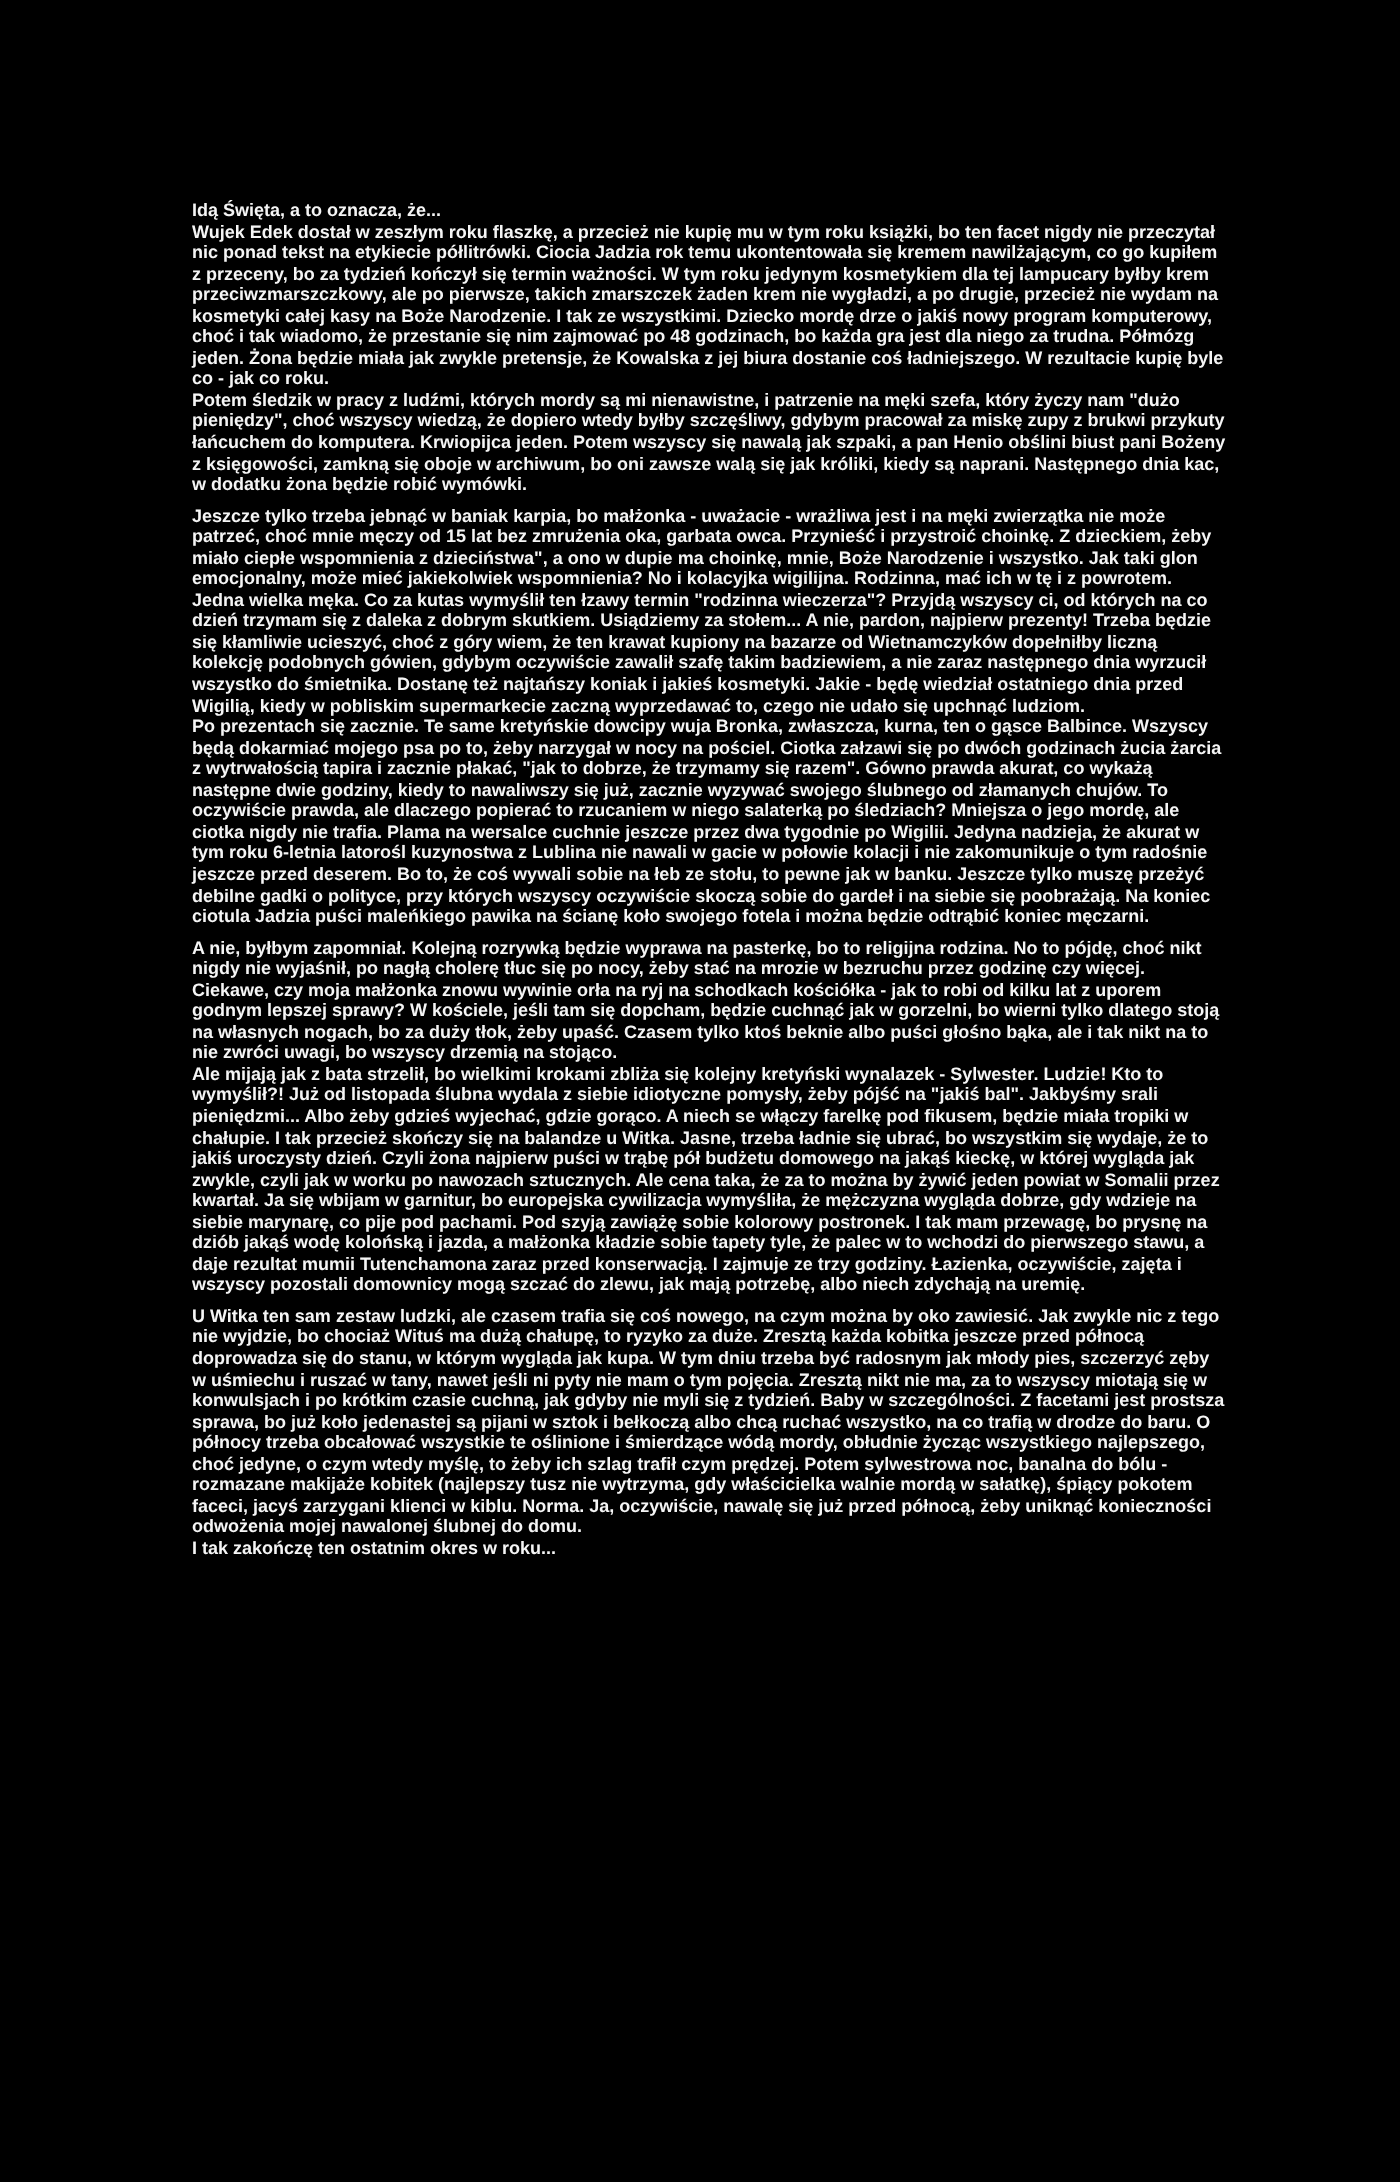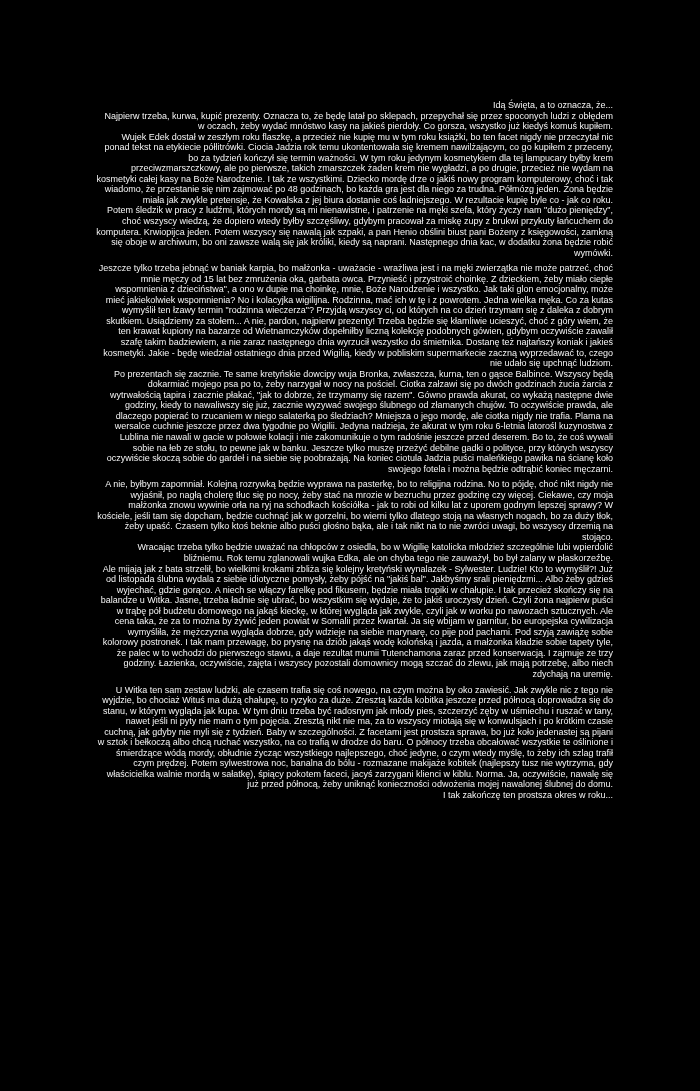--- a/index.html
+++ b/index.html
@@ -14,42 +14,40 @@
     overflow: hidden;
   }
   .text-page {
     position: absolute;
     left: 96px;
     top: 100px;
     width: 517px;
     color: #f5f5f5;
     font-family: "Liberation Sans", sans-serif;
     font-size: 9px;
-    font-weight: normal;
+    font-weight: bold;
     line-height: 10.55px;
-    text-align: right;
+    text-align: left;
     letter-spacing: 0px;
     word-spacing: 0px;
   }
   .text-page p {
     margin: 0;
     padding: 0;
   }
   .text-page p.gap {
     margin-top: 5px;
   }
 </style>
 </head>
 <body style="background: rgb(0, 0, 0);">
 
 <div class="text-page" style="color: rgb(245, 245, 245);">
     <p>Idą Święta, a to oznacza, że...</p>
-    <p>Najpierw trzeba, kurwa, kupić prezenty. Oznacza to, że będę latał po sklepach, przepychał się przez spoconych ludzi z obłędem w oczach, żeby wydać mnóstwo kasy na jakieś pierdoły. Co gorsza, wszystko już kiedyś komuś kupiłem.</p>
     <p>Wujek Edek dostał w zeszłym roku flaszkę, a przecież nie kupię mu w tym roku książki, bo ten facet nigdy nie przeczytał nic ponad tekst na etykiecie półlitrówki. Ciocia Jadzia rok temu ukontentowała się kremem nawilżającym, co go kupiłem z przeceny, bo za tydzień kończył się termin ważności. W tym roku jedynym kosmetykiem dla tej lampucary byłby krem przeciwzmarszczkowy, ale po pierwsze, takich zmarszczek żaden krem nie wygładzi, a po drugie, przecież nie wydam na kosmetyki całej kasy na Boże Narodzenie. I tak ze wszystkimi. Dziecko mordę drze o jakiś nowy program komputerowy, choć i tak wiadomo, że przestanie się nim zajmować po 48 godzinach, bo każda gra jest dla niego za trudna. Półmózg jeden. Żona będzie miała jak zwykle pretensje, że Kowalska z jej biura dostanie coś ładniejszego. W rezultacie kupię byle co - jak co roku.</p>
     <p>Potem śledzik w pracy z ludźmi, których mordy są mi nienawistne, i patrzenie na męki szefa, który życzy nam "dużo pieniędzy", choć wszyscy wiedzą, że dopiero wtedy byłby szczęśliwy, gdybym pracował za miskę zupy z brukwi przykuty łańcuchem do komputera. Krwiopijca jeden. Potem wszyscy się nawalą jak szpaki, a pan Henio obślini biust pani Bożeny z księgowości, zamkną się oboje w archiwum, bo oni zawsze walą się jak króliki, kiedy są naprani. Następnego dnia kac, w dodatku żona będzie robić wymówki.</p>
     <p class="gap">Jeszcze tylko trzeba jebnąć w baniak karpia, bo małżonka - uważacie - wrażliwa jest i na męki zwierzątka nie może patrzeć, choć mnie męczy od 15 lat bez zmrużenia oka, garbata owca. Przynieść i przystroić choinkę. Z dzieckiem, żeby miało ciepłe wspomnienia z dzieciństwa", a ono w dupie ma choinkę, mnie, Boże Narodzenie i wszystko. Jak taki glon emocjonalny, może mieć jakiekolwiek wspomnienia? No i kolacyjka wigilijna. Rodzinna, mać ich w tę i z powrotem. Jedna wielka męka. Co za kutas wymyślił ten łzawy termin "rodzinna wieczerza"? Przyjdą wszyscy ci, od których na co dzień trzymam się z daleka z dobrym skutkiem. Usiądziemy za stołem... A nie, pardon, najpierw prezenty! Trzeba będzie się kłamliwie ucieszyć, choć z góry wiem, że ten krawat kupiony na bazarze od Wietnamczyków dopełniłby liczną kolekcję podobnych gówien, gdybym oczywiście zawalił szafę takim badziewiem, a nie zaraz następnego dnia wyrzucił wszystko do śmietnika. Dostanę też najtańszy koniak i jakieś kosmetyki. Jakie - będę wiedział ostatniego dnia przed Wigilią, kiedy w pobliskim supermarkecie zaczną wyprzedawać to, czego nie udało się upchnąć ludziom.</p>
     <p>Po prezentach się zacznie. Te same kretyńskie dowcipy wuja Bronka, zwłaszcza, kurna, ten o gąsce Balbince. Wszyscy będą dokarmiać mojego psa po to, żeby narzygał w nocy na pościel. Ciotka załzawi się po dwóch godzinach żucia żarcia z wytrwałością tapira i zacznie płakać, "jak to dobrze, że trzymamy się razem". Gówno prawda akurat, co wykażą następne dwie godziny, kiedy to nawaliwszy się już, zacznie wyzywać swojego ślubnego od złamanych chujów. To oczywiście prawda, ale dlaczego popierać to rzucaniem w niego salaterką po śledziach? Mniejsza o jego mordę, ale ciotka nigdy nie trafia. Plama na wersalce cuchnie jeszcze przez dwa tygodnie po Wigilii. Jedyna nadzieja, że akurat w tym roku 6-letnia latorośl kuzynostwa z Lublina nie nawali w gacie w połowie kolacji i nie zakomunikuje o tym radośnie jeszcze przed deserem. Bo to, że coś wywali sobie na łeb ze stołu, to pewne jak w banku. Jeszcze tylko muszę przeżyć debilne gadki o polityce, przy których wszyscy oczywiście skoczą sobie do gardeł i na siebie się poobrażają. Na koniec ciotula Jadzia puści maleńkiego pawika na ścianę koło swojego fotela i można będzie odtrąbić koniec męczarni.</p>
     <p class="gap">A nie, byłbym zapomniał. Kolejną rozrywką będzie wyprawa na pasterkę, bo to religijna rodzina. No to pójdę, choć nikt nigdy nie wyjaśnił, po nagłą cholerę tłuc się po nocy, żeby stać na mrozie w bezruchu przez godzinę czy więcej. Ciekawe, czy moja małżonka znowu wywinie orła na ryj na schodkach kościółka - jak to robi od kilku lat z uporem godnym lepszej sprawy? W kościele, jeśli tam się dopcham, będzie cuchnąć jak w gorzelni, bo wierni tylko dlatego stoją na własnych nogach, bo za duży tłok, żeby upaść. Czasem tylko ktoś beknie albo puści głośno bąka, ale i tak nikt na to nie zwróci uwagi, bo wszyscy drzemią na stojąco.</p>
-    <p>Wracając trzeba tylko będzie uważać na chłopców z osiedla, bo w Wigilię katolicka młodzież szczególnie lubi wpierdolić bliźniemu. Rok temu zglanowali wujka Edka, ale on chyba tego nie zauważył, bo był zalany w płaskorzeźbę.</p>
     <p>Ale mijają jak z bata strzelił, bo wielkimi krokami zbliża się kolejny kretyński wynalazek - Sylwester. Ludzie! Kto to wymyślił?! Już od listopada ślubna wydala z siebie idiotyczne pomysły, żeby pójść na "jakiś bal". Jakbyśmy srali pieniędzmi... Albo żeby gdzieś wyjechać, gdzie gorąco. A niech se włączy farelkę pod fikusem, będzie miała tropiki w chałupie. I tak przecież skończy się na balandze u Witka. Jasne, trzeba ładnie się ubrać, bo wszystkim się wydaje, że to jakiś uroczysty dzień. Czyli żona najpierw puści w trąbę pół budżetu domowego na jakąś kieckę, w której wygląda jak zwykle, czyli jak w worku po nawozach sztucznych. Ale cena taka, że za to można by żywić jeden powiat w Somalii przez kwartał. Ja się wbijam w garnitur, bo europejska cywilizacja wymyśliła, że mężczyzna wygląda dobrze, gdy wdzieje na siebie marynarę, co pije pod pachami. Pod szyją zawiążę sobie kolorowy postronek. I tak mam przewagę, bo prysnę na dziób jakąś wodę kolońską i jazda, a małżonka kładzie sobie tapety tyle, że palec w to wchodzi do pierwszego stawu, a daje rezultat mumii Tutenchamona zaraz przed konserwacją. I zajmuje ze trzy godziny. Łazienka, oczywiście, zajęta i wszyscy pozostali domownicy mogą szczać do zlewu, jak mają potrzebę, albo niech zdychają na uremię.</p>
     <p class="gap">U Witka ten sam zestaw ludzki, ale czasem trafia się coś nowego, na czym można by oko zawiesić. Jak zwykle nic z tego nie wyjdzie, bo chociaż Wituś ma dużą chałupę, to ryzyko za duże. Zresztą każda kobitka jeszcze przed północą doprowadza się do stanu, w którym wygląda jak kupa. W tym dniu trzeba być radosnym jak młody pies, szczerzyć zęby w uśmiechu i ruszać w tany, nawet jeśli ni pyty nie mam o tym pojęcia. Zresztą nikt nie ma, za to wszyscy miotają się w konwulsjach i po krótkim czasie cuchną, jak gdyby nie myli się z tydzień. Baby w szczególności. Z facetami jest prostsza sprawa, bo już koło jedenastej są pijani w sztok i bełkoczą albo chcą ruchać wszystko, na co trafią w drodze do baru. O północy trzeba obcałować wszystkie te oślinione i śmierdzące wódą mordy, obłudnie życząc wszystkiego najlepszego, choć jedyne, o czym wtedy myślę, to żeby ich szlag trafił czym prędzej. Potem sylwestrowa noc, banalna do bólu - rozmazane makijaże kobitek (najlepszy tusz nie wytrzyma, gdy właścicielka walnie mordą w sałatkę), śpiący pokotem faceci, jacyś zarzygani klienci w kiblu. Norma. Ja, oczywiście, nawalę się już przed północą, żeby uniknąć konieczności odwożenia mojej nawalonej ślubnej do domu.</p>
-    <p>I tak zakończę ten prostsza okres w roku...</p>
+    <p>I tak zakończę ten ostatnim okres w roku...</p>
   </div>
 
 </body></html>

